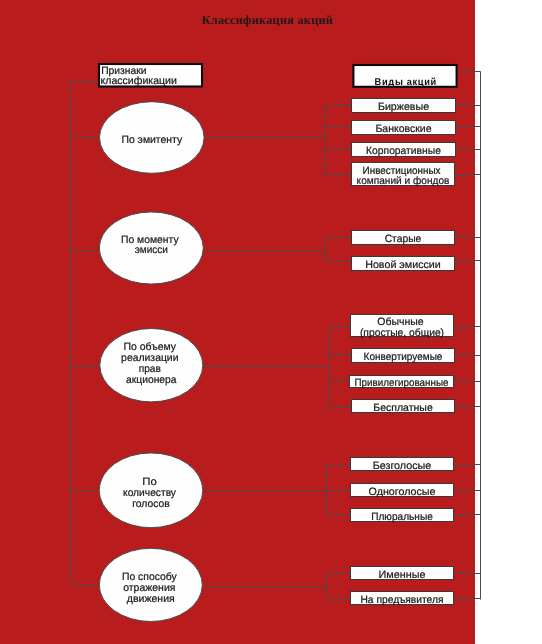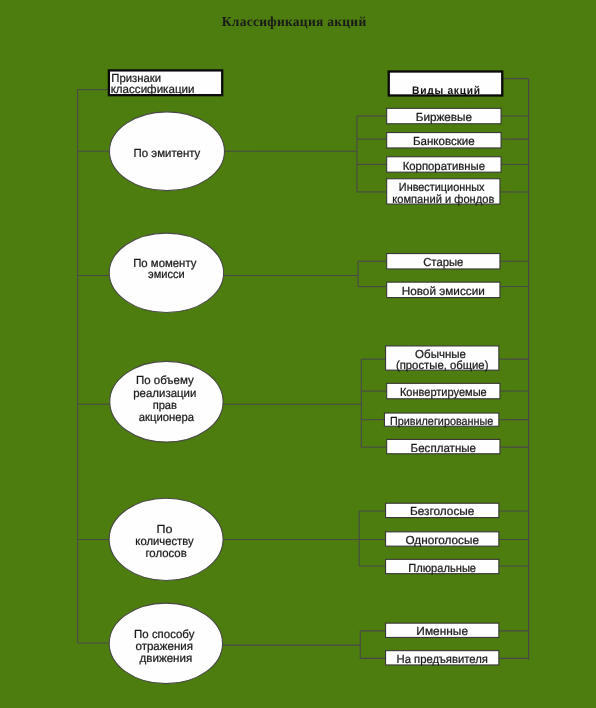--- a/index.html
+++ b/index.html
@@ -12,23 +12,23 @@
     overflow: hidden;
   }
   body {
     font-family: "Liberation Sans", sans-serif;
     color: #000000;
     -webkit-font-smoothing: antialiased;
     text-rendering: geometricPrecision;
   }
   #diagram-root {
     position: relative;
-    width: 542px;
+    width: 475px;
     height: 644px;
-    background: #4d7c0f;
+    background: #b91c1c;
   }
   svg.sheet {
     position: absolute;
     left: 0;
     top: 0;
     width: 542px;
     height: 644px;
     display: block;
     shape-rendering: geometricPrecision;
     transform: translateZ(0);

